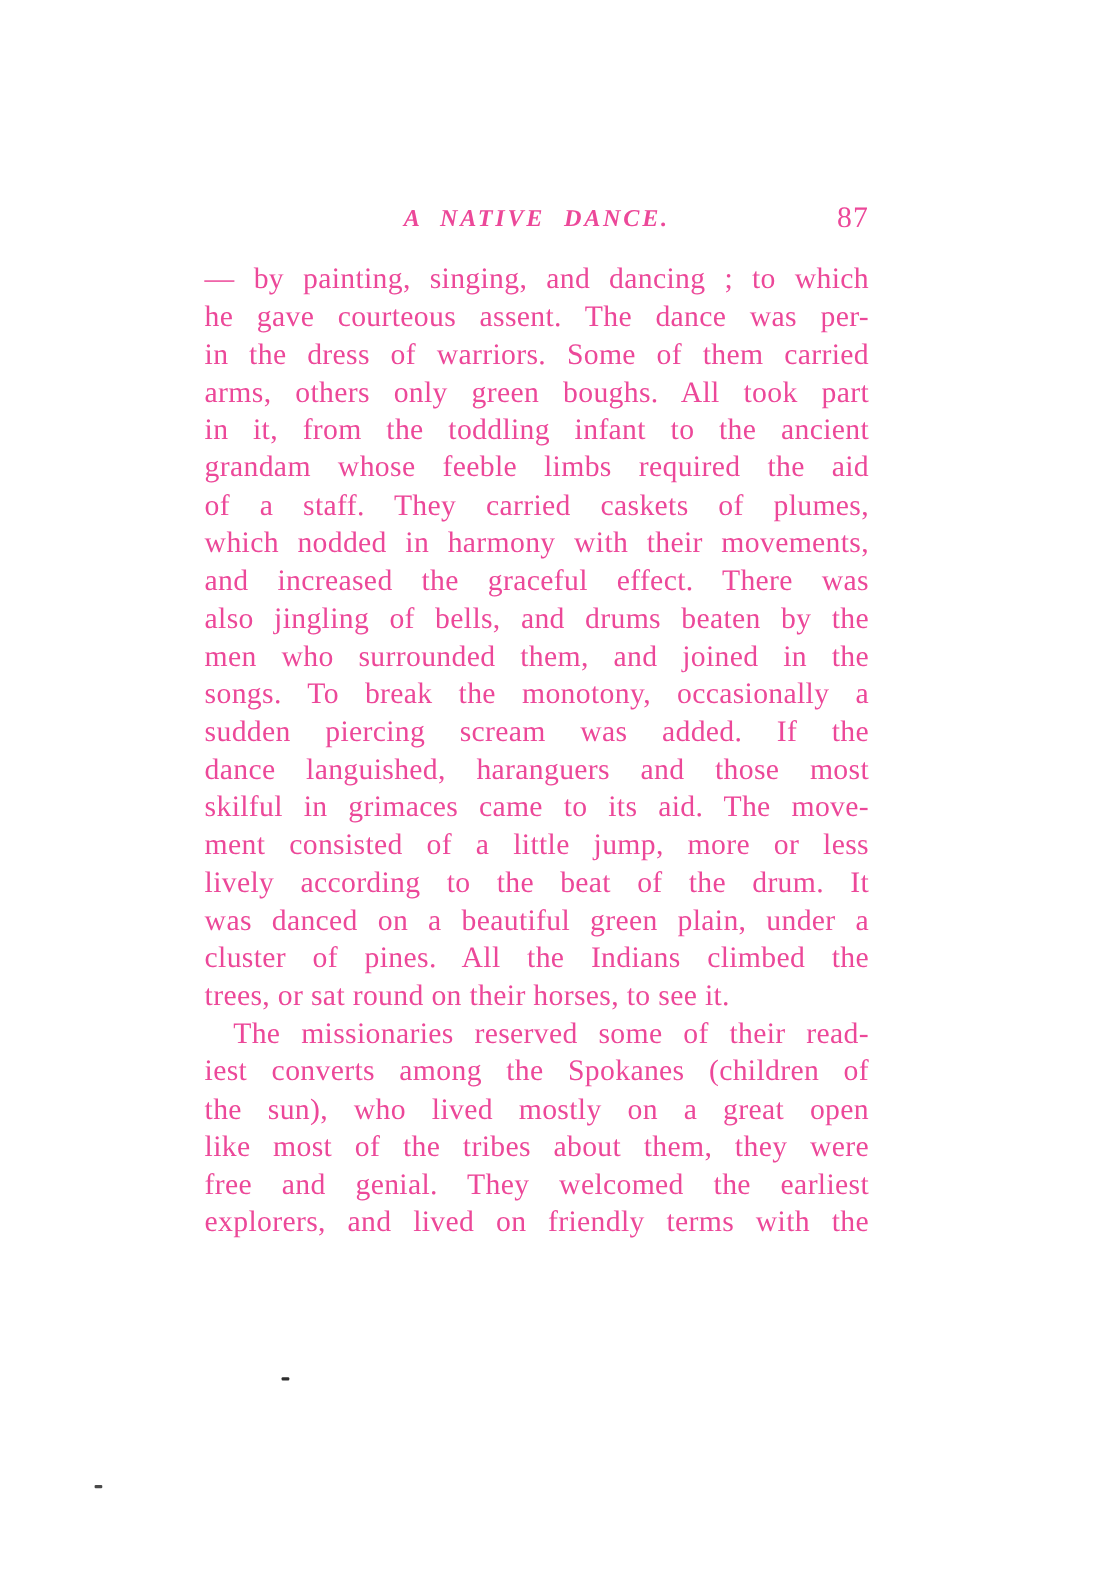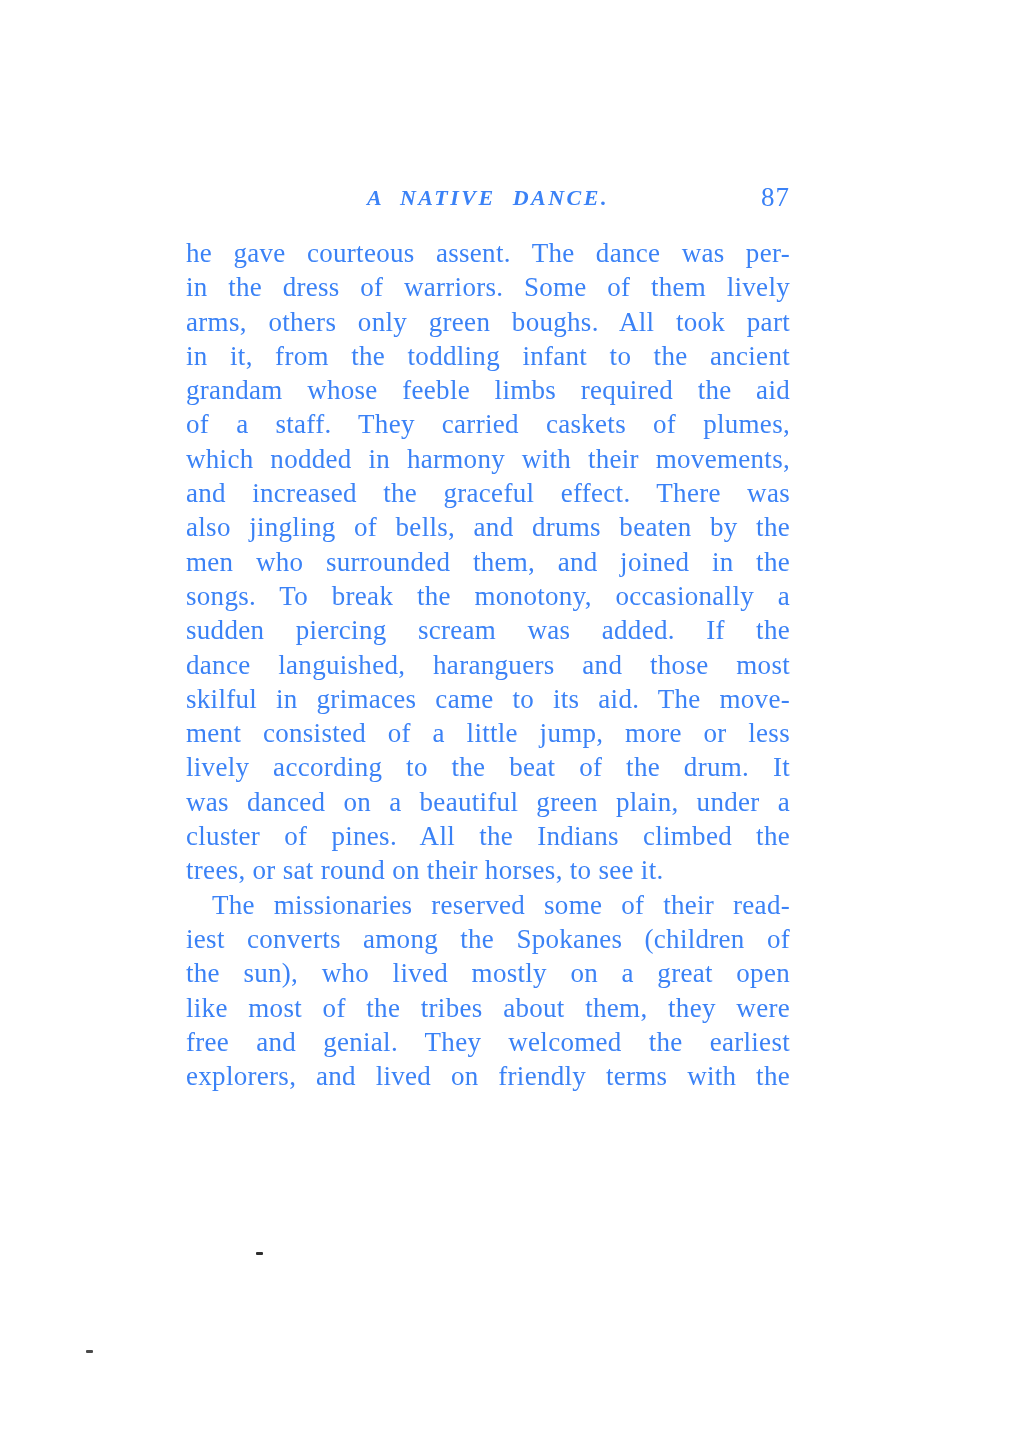--- a/index.html
+++ b/index.html
@@ -7,21 +7,21 @@
     padding: 0;
     background: #ffffff;
   }
   .page {
     position: relative;
     width: 1010px;
     height: 1447px;
     background: #ffffff;
     overflow: hidden;
     font-family: "Liberation Serif", "DejaVu Serif", serif;
-    color: #3b82f6;
+    color: #ec4899;
     -webkit-font-smoothing: antialiased;
   }
   .header {
     position: absolute;
     left: 186px;
     top: 186px;
     width: 604px;
     height: 26px;
   }
   .running-title {
@@ -76,22 +76,23 @@
 
 <div class="page">
 
   <div class="header">
     <span class="running-title">A NATIVE DANCE.</span>
     <span class="page-number">87</span>
   </div>
 
   <div class="body-text" id="body-text">
       <div>
+        <div class="line">— by painting, singing, and dancing ; to which</div>
         <div class="line">he gave courteous assent. The dance was per-</div>
-        <div class="line">in the dress of warriors. Some of them lively</div>
+        <div class="line">in the dress of warriors. Some of them carried</div>
         <div class="line">arms, others only green boughs. All took part</div>
         <div class="line">in it, from the toddling infant to the ancient</div>
         <div class="line">grandam whose feeble limbs required the aid</div>
         <div class="line">of a staff. They carried caskets of plumes,</div>
         <div class="line">which nodded in harmony with their movements,</div>
         <div class="line">and increased the graceful effect. There was</div>
         <div class="line">also jingling of bells, and drums beaten by the</div>
         <div class="line">men who surrounded them, and joined in the</div>
         <div class="line">songs. To break the monotony, occasionally a</div>
         <div class="line">sudden piercing scream was added. If the</div>

